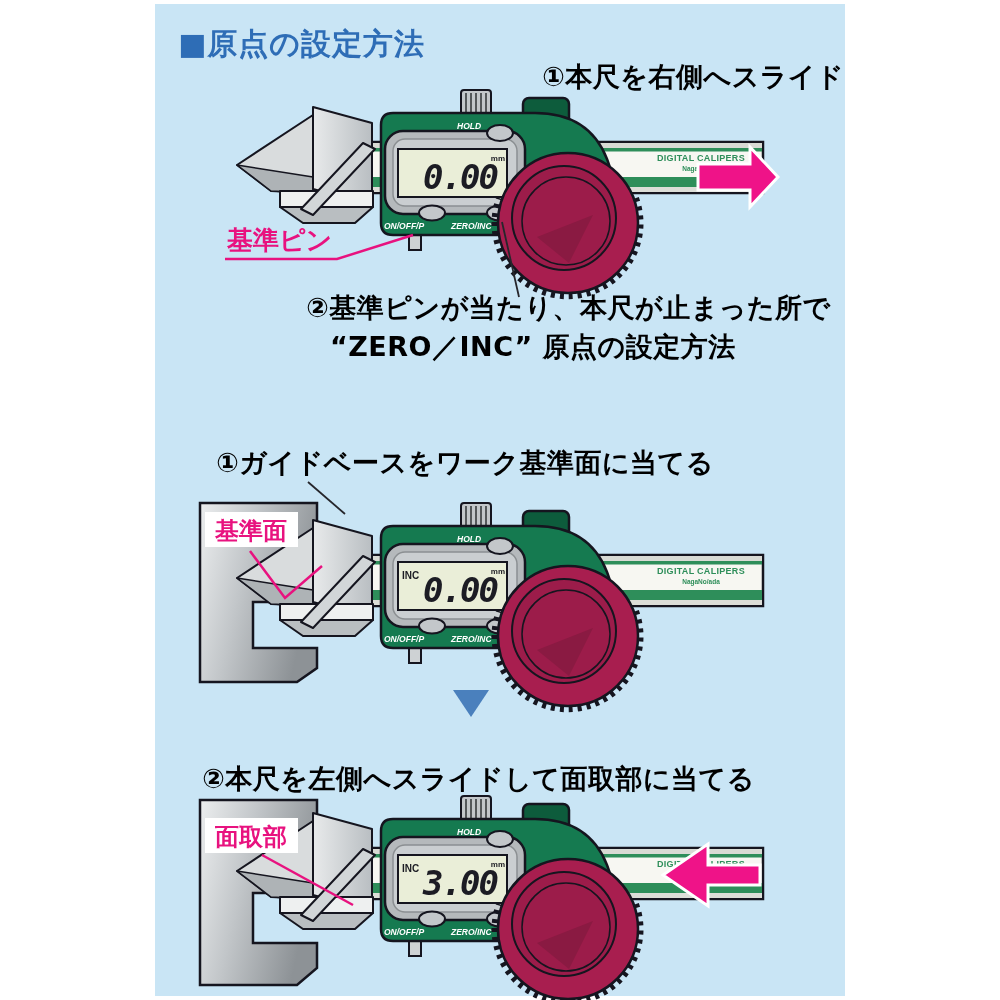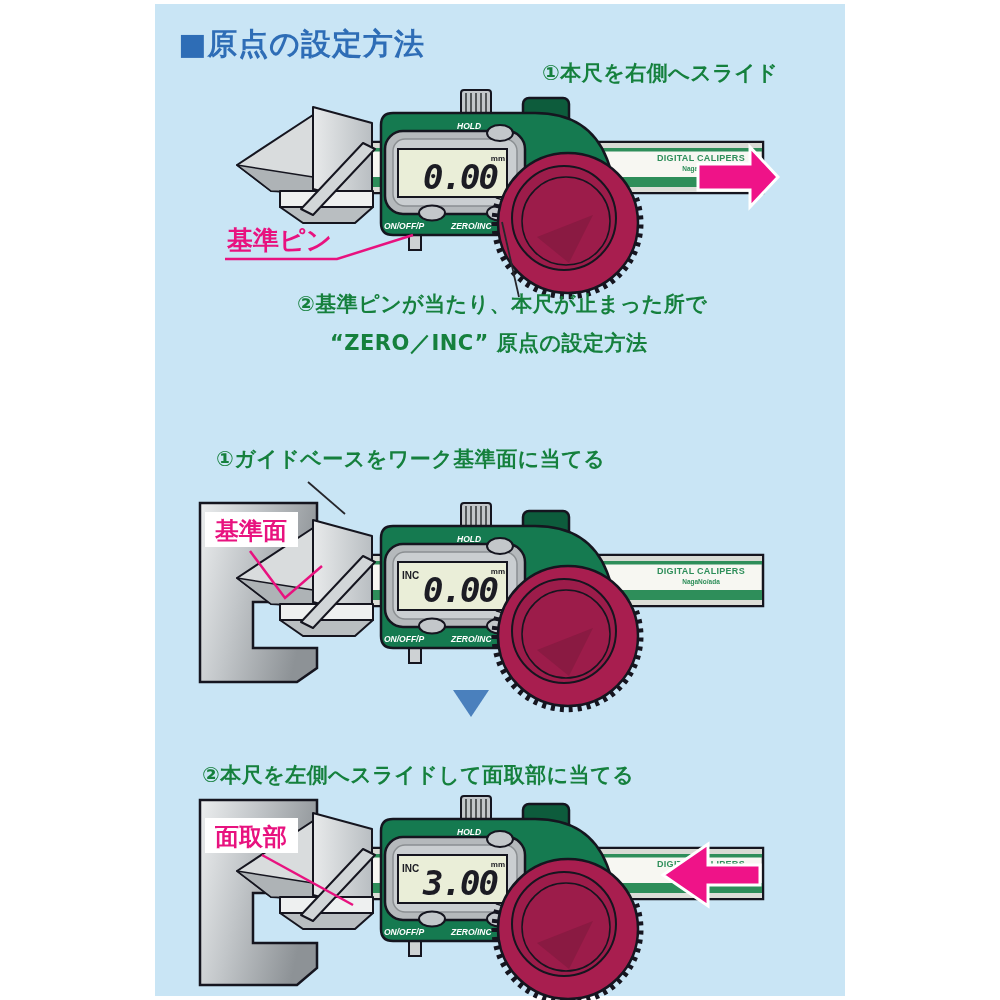--- a/index.html
+++ b/index.html
@@ -1,21 +1,21 @@
 <!DOCTYPE html>
 <html><head>
 <meta charset="utf-8">
 <style>
   html,body{margin:0;padding:0;background:#ffffff;}
   .page{position:relative;width:1000px;height:1000px;background:#ffffff;overflow:hidden;
         font-family:"DejaVu Sans","Liberation Sans",sans-serif;}
   .panel{position:absolute;left:155px;top:4px;width:690px;height:992px;background:#c9e5f5;}
   .abs{position:absolute;white-space:nowrap;}
   .heading{font-size:30px;font-weight:700;color:#2e6db6;letter-spacing:1px;}
-  .step{font-size:21px;font-weight:600;color:#15803d;letter-spacing:0.5px;}
+  .step{font-size:27px;font-weight:600;color:#000000;letter-spacing:0.5px;}
   .illus{position:absolute;overflow:visible;}
   .tri-down{width:0;height:0;border-left:18px solid transparent;border-right:18px solid transparent;
             border-top:27px solid #4a80bd;}
   
   text{user-select:none;}
   .brand{font-family:"Liberation Sans",sans-serif;font-weight:bold;font-size:9px;fill:#2e8e5a;letter-spacing:.3px;}
   .brandsmall{font-family:"Liberation Sans",sans-serif;font-weight:bold;font-size:6.5px;fill:#2e8e5a;}
   .btnlab{font-family:"Liberation Sans",sans-serif;font-style:italic;font-weight:700;font-size:8.5px;fill:#ffffff;}
   .lcdval{font-family:"DejaVu Sans Mono",monospace;font-style:italic;font-weight:700;font-size:34px;
           fill:#1c1c24;letter-spacing:-2px;}
@@ -104,21 +104,21 @@
     <text class="lcdval" x="275" y="104" text-anchor="middle">0.00</text>
     <text class="lcdunit" x="320" y="76" text-anchor="end">mm</text>
     <g>
       <text class="maglabel" font-size="26" x="42" y="164">基準ピン</text>
       <polyline points="40,174 152,174 228,150" fill="none" stroke="#e8127f" stroke-width="2.5"></polyline>
     </g>
     <line x1="317" y1="137" x2="334" y2="212" stroke="#26262c" stroke-width="1.8"></line>
     <polygon points="513,79 565,79 565,62 593,92 565,122 565,105 513,105" fill="#ef1388" stroke="#ffffff" stroke-width="3"></polygon>
   </svg>
 
-  <div class="abs step" style="left:297px;top:290px">②基準ピンが当たり、本尺が止まった所で</div>
+  <div class="abs step" style="left:306px;top:290px">②基準ピンが当たり、本尺が止まった所で</div>
   <div class="abs step" style="left:330px;top:329px">“ZERO／INC” 原点の設定方法</div>
 
   <div class="abs step" style="left:216px;top:445px">①ガイドベースをワーク基準面に当てる</div>
 
   <svg class="illus" style="left:185px;top:478px" width="620" height="232" viewBox="0 0 620 232">
     <path d="M15,25 H132 V124 H68 V170 H132 V190 L112,204 H15 Z" fill="url(#gmetal)" stroke="#15151f" stroke-width="2.5"></path>
     <use href="#cal" y="20"></use>
     <text class="lcdsmall" x="217" y="101">INC</text>
     <text class="lcdval" x="275" y="124" text-anchor="middle">0.00</text>
     <text class="lcdunit" x="320" y="96" text-anchor="end">mm</text>

